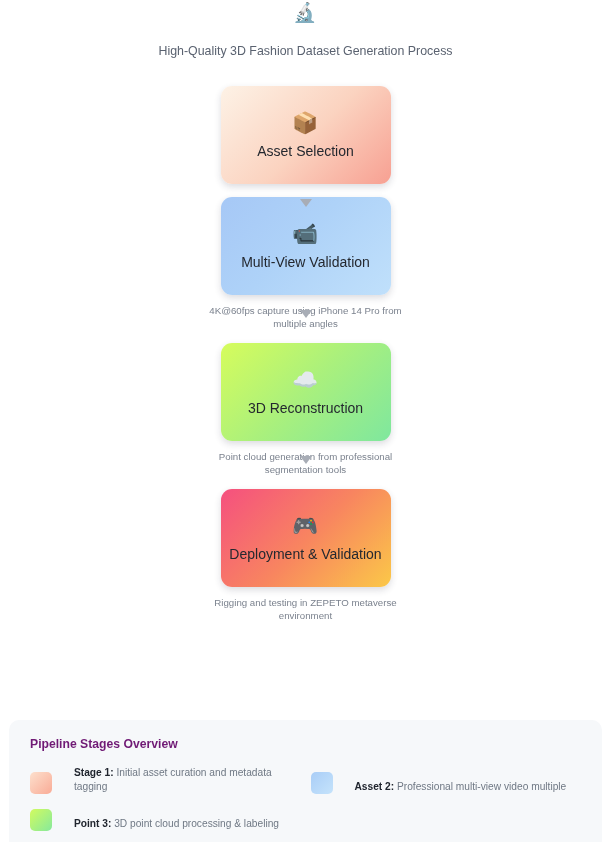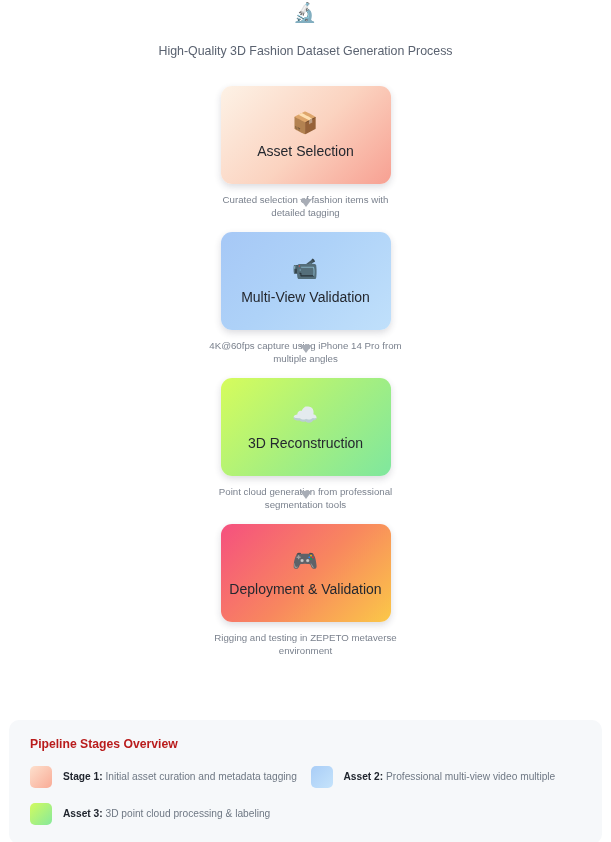--- a/index.html
+++ b/index.html
@@ -121,33 +121,33 @@
     left: 9px;
     right: 9px;
     top: 720px;
     background: #f6f8fa;
     border-radius: 10px;
     padding: 17px 21px 19px 21px;
   }
   .legend-title {
     font-size: 12.2px;
     font-weight: bold;
-    color: #b91c1c;
+    color: #701a75;
     margin-bottom: 15px;
   }
   .legend-grid {
     display: grid;
     grid-template-columns: 1fr 1fr;
     row-gap: 15px;
     column-gap: 10px;
   }
   .legend-item {
     display: flex;
-    align-items: center;
-    gap: 11px;
+    align-items: flex-end;
+    gap: 22px;
   }
   .legend-swatch {
     width: 22px;
     height: 22px;
     border-radius: 5px;
     flex: 0 0 auto;
   }
   .legend-text {
     font-size: 10.2px;
     color: #6f7884;
@@ -170,21 +170,20 @@
     <div class="page-subtitle">High-Quality 3D Fashion Dataset Generation Process</div>
   </div>
 
   <div class="pipeline">
 
     <div class="stage">
       <div class="stage-card grad-1">
         <div class="stage-icon">📦</div>
         <div class="stage-label">Asset Selection</div>
       </div>
-      <div class="stage-desc">Curated selection of fashion items with detailed tagging</div>
       <div class="connector" style="top:113px"></div>
     </div>
 
     <div class="stage" style="margin-top:13px">
       <div class="stage-card grad-2">
         <div class="stage-icon">📹</div>
         <div class="stage-label">Multi-View Validation</div>
       </div>
       <div class="stage-desc">4K@60fps capture using iPhone 14 Pro from multiple angles</div>
       <div class="connector" style="top:113px"></div>
@@ -218,20 +217,20 @@
         <span class="legend-text"><b>Stage 1:</b><span> Initial asset curation and metadata tagging</span></span>
       </div>
 
       <div class="legend-item">
         <span class="legend-swatch" style="background:linear-gradient(135deg,#a9cdf7,#c5e3fb)"></span>
         <span class="legend-text"><b>Asset 2:</b><span> Professional multi-view video multiple</span></span>
       </div>
 
       <div class="legend-item">
         <span class="legend-swatch" style="background:linear-gradient(135deg,#d2fb5f,#86e99c)"></span>
-        <span class="legend-text"><b>Asset 3:</b><span> 3D point cloud processing &amp; labeling</span></span>
+        <span class="legend-text"><b>Point 3:</b><span> 3D point cloud processing &amp; labeling</span></span>
       </div>
 
 
     </div>
   </div>
 
 </div>
 
 </body></html>

